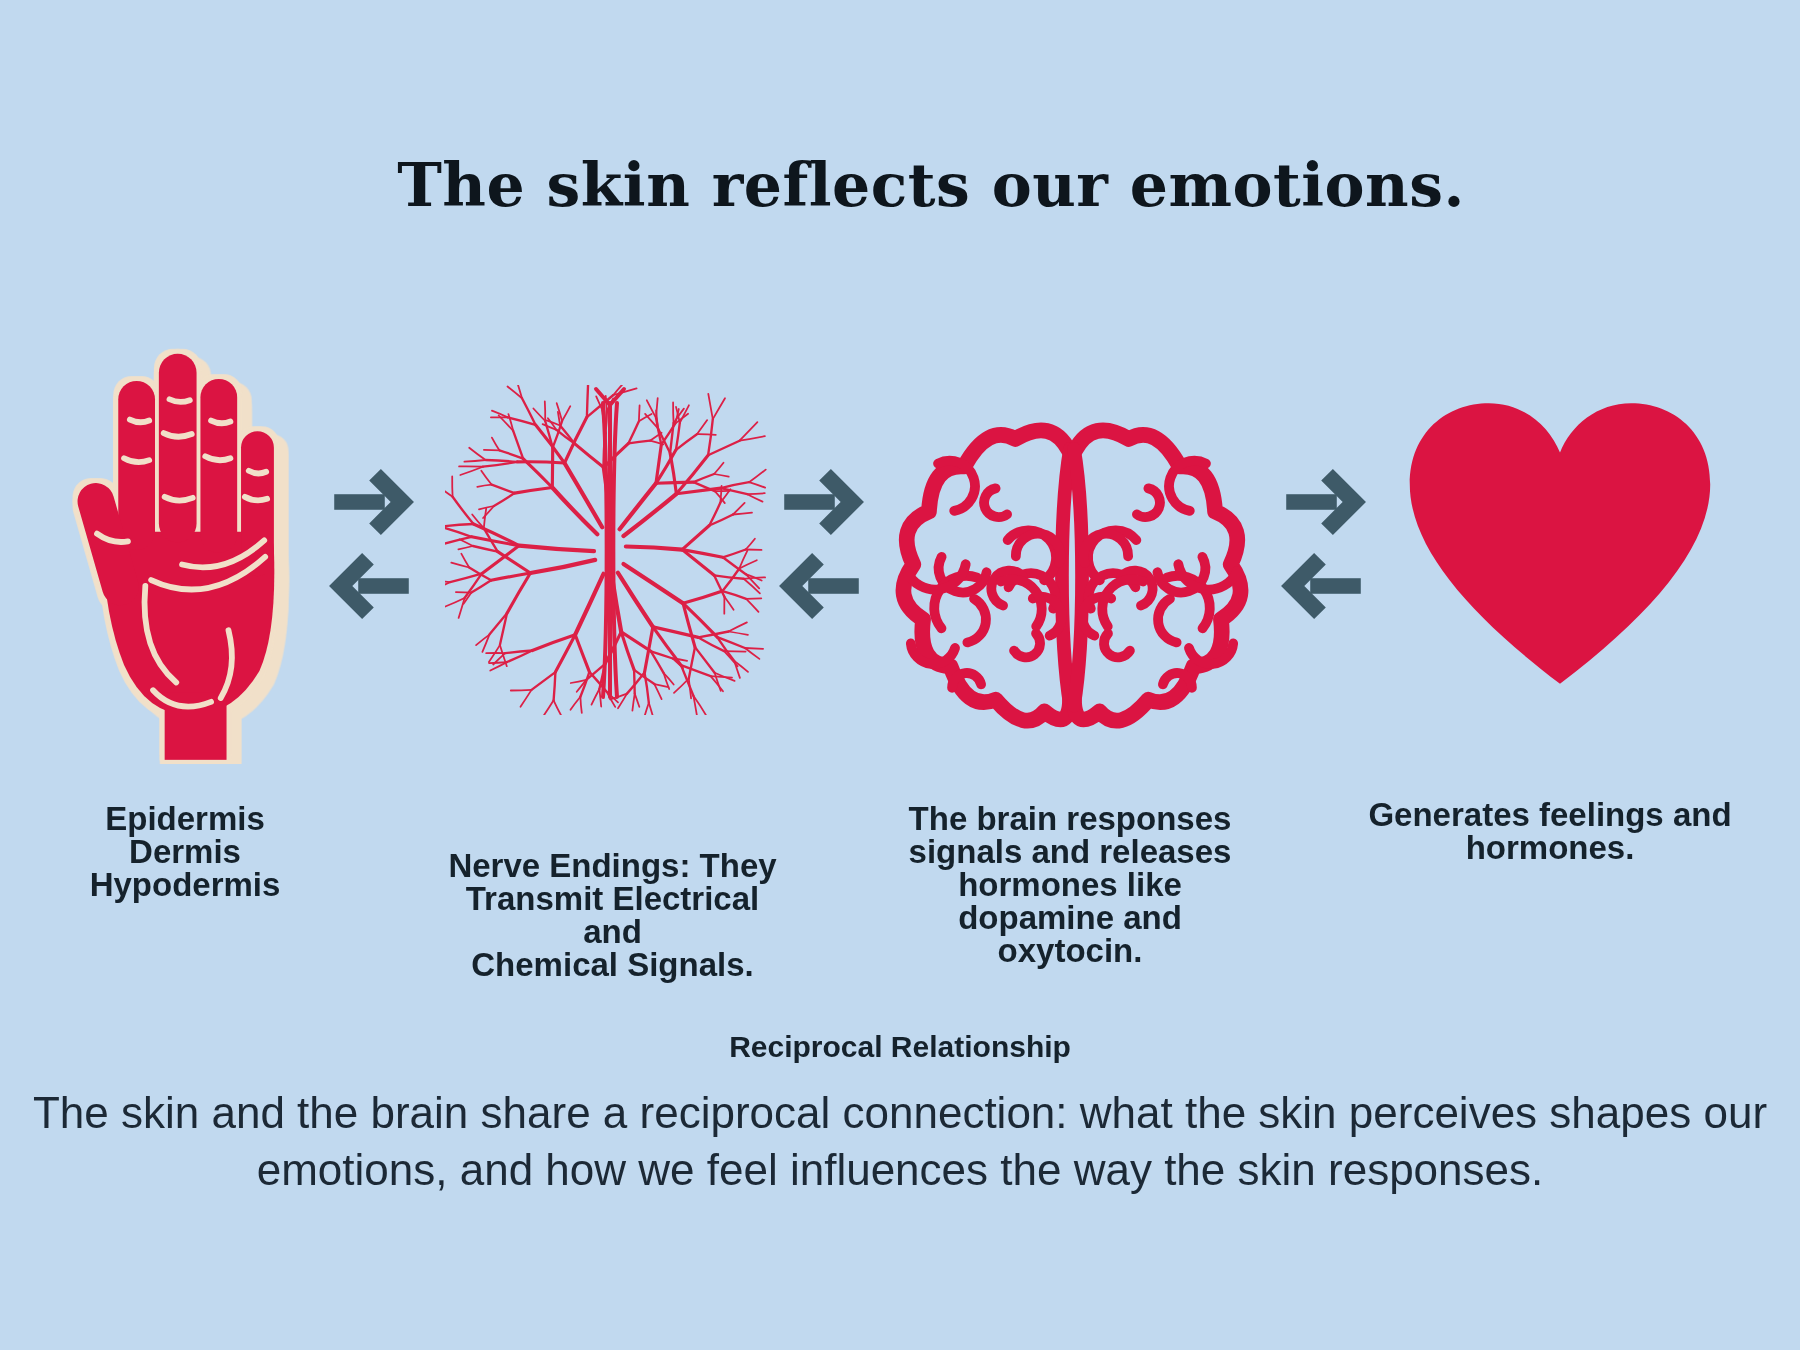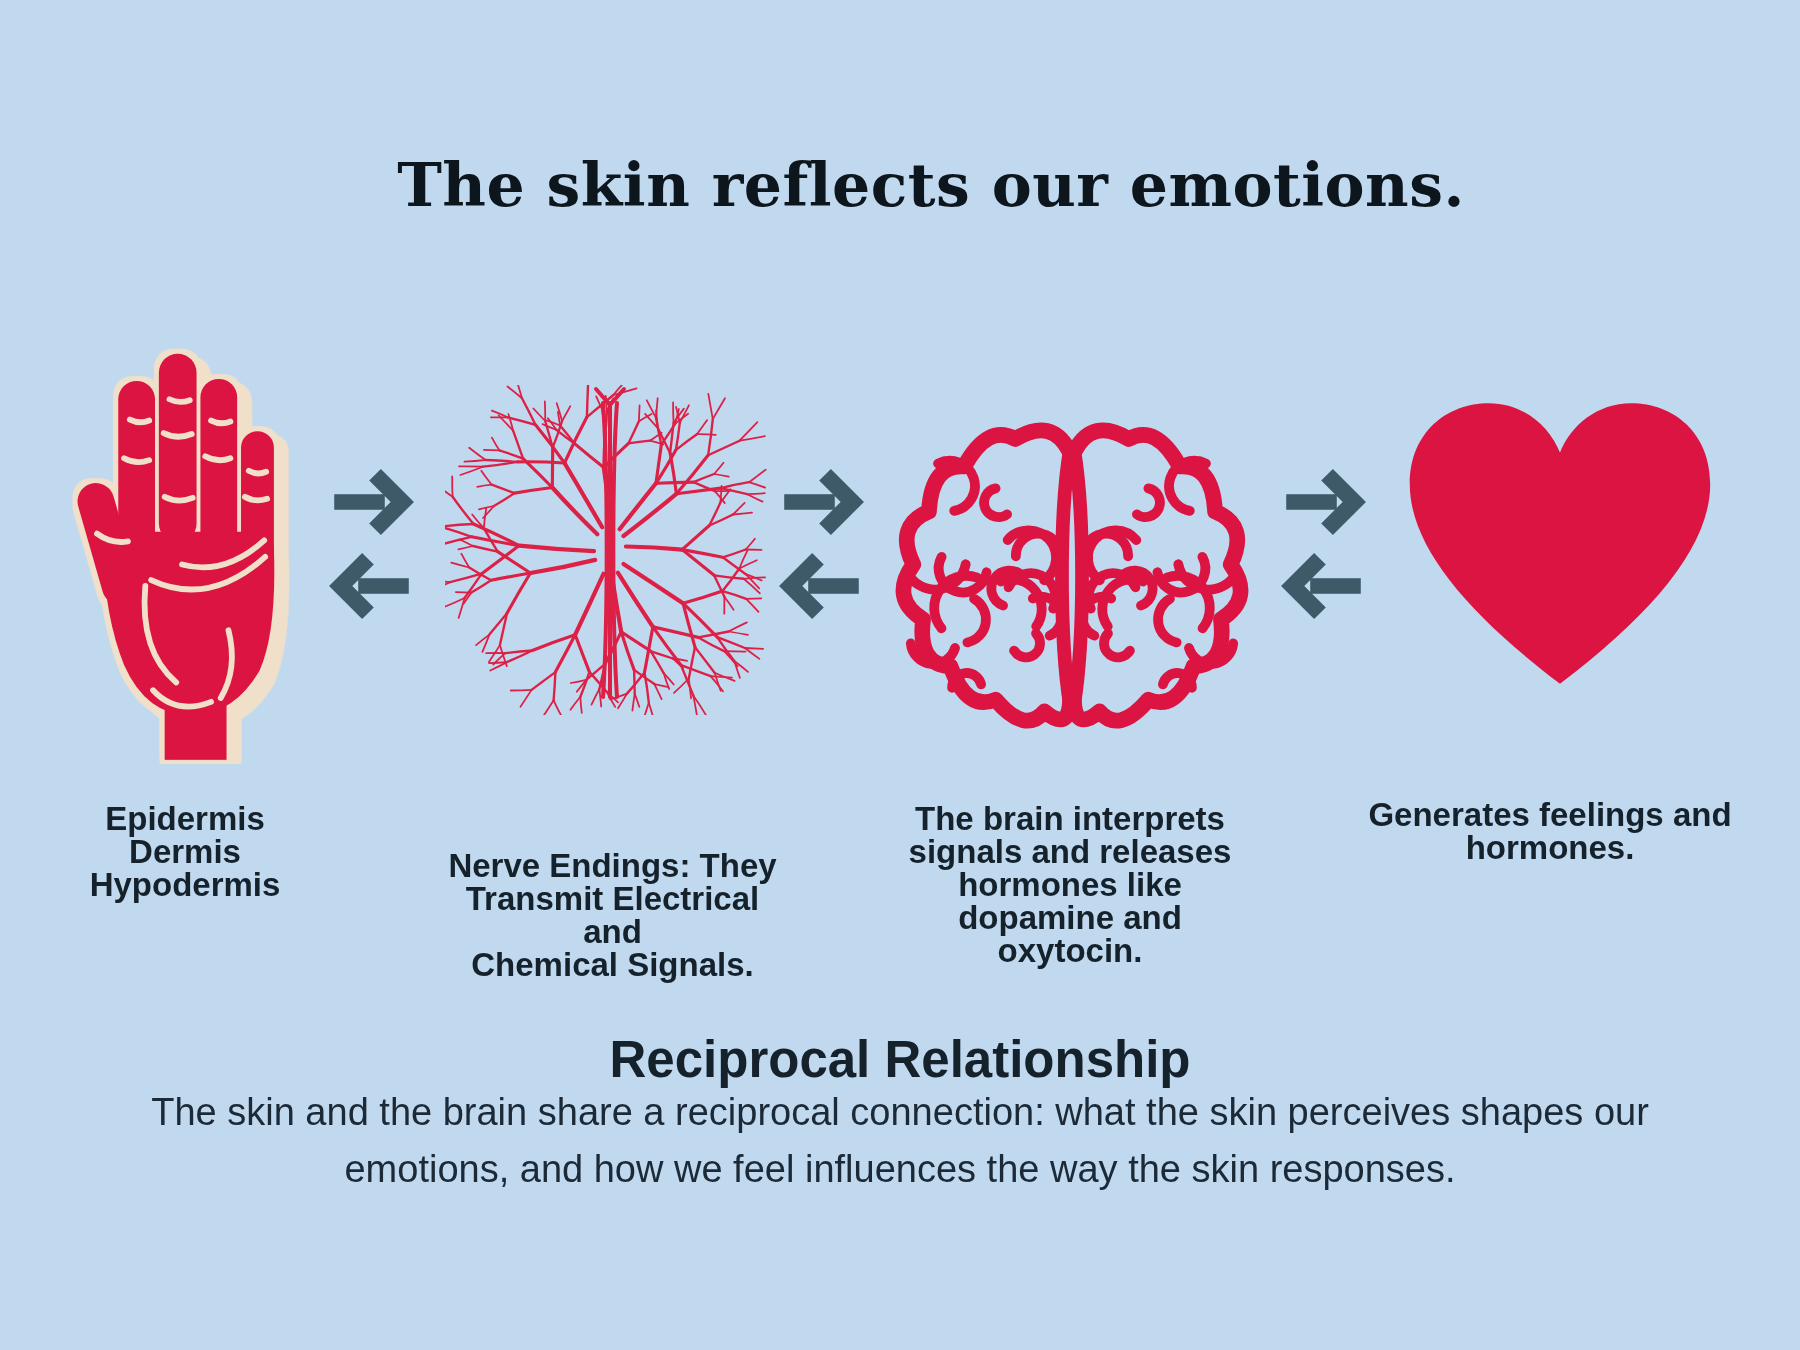--- a/index.html
+++ b/index.html
@@ -40,25 +40,25 @@
   .ar path{fill:none;stroke:#3E5A68;stroke-width:17;stroke-linejoin:miter;stroke-miterlimit:6;}
   .ar.right{margin-left:11px;}
   .ar.left{transform:scaleX(-1);margin-left:0;}
 
   .caption{
     position:absolute;text-align:center;white-space:pre-line;
     font-weight:700;font-size:33px;line-height:33px;color:#15222C;
   }
   .footer-heading{
     position:absolute;left:0;top:1030px;width:1800px;text-align:center;
-    font-weight:700;font-size:51px;color:#15222C;
+    font-weight:700;font-size:30px;color:#15222C;
   }
   .footer-body{
     position:absolute;left:0;top:1084px;width:1800px;text-align:center;
-    white-space:pre-line;font-weight:400;font-size:38px;line-height:57px;color:#1C2936;
+    white-space:pre-line;font-weight:400;font-size:44px;line-height:57px;color:#1C2936;
   }
 </style>
 </head>
 <body>
 
 <div class="title">The skin reflects our emotions.</div>
 
 <div class="icon-box" style="left:68px;top:340px;width:232px;height:424px;">
   <svg viewBox="0 0 240 430">
     <g class="hand-g">
@@ -447,21 +447,21 @@
     <path class="heart-path" d="M170,300 C75,228 18,160 18,98 C18,45 56,16 98,16 C132,16 159,38 170,66 C181,38 208,16 242,16 C284,16 322,45 322,98 C322,160 265,228 170,300 Z"></path>
   </svg>
 </div>
 
 <div class="caption" style="left:35px;top:802px;width:300px;">Epidermis
 Dermis
 Hypodermis</div>
 <div class="caption" style="left:440px;top:802px;width:345px;margin-top:47px;">Nerve Endings: They
 Transmit Electrical and
 Chemical Signals.</div>
-<div class="caption" style="left:888px;top:802px;width:364px;">The brain interprets
+<div class="caption" style="left:888px;top:802px;width:364px;">The brain responses
 signals and releases
 hormones like
 dopamine and oxytocin.</div>
 <div class="caption" style="left:1368px;top:798px;width:364px;">Generates feelings and
 hormones.</div>
 
 <div class="footer-heading">Reciprocal Relationship</div>
 <div class="footer-body">The skin and the brain share a reciprocal connection: what the skin perceives shapes our
 emotions, and how we feel influences the way the skin responses.</div>
 

